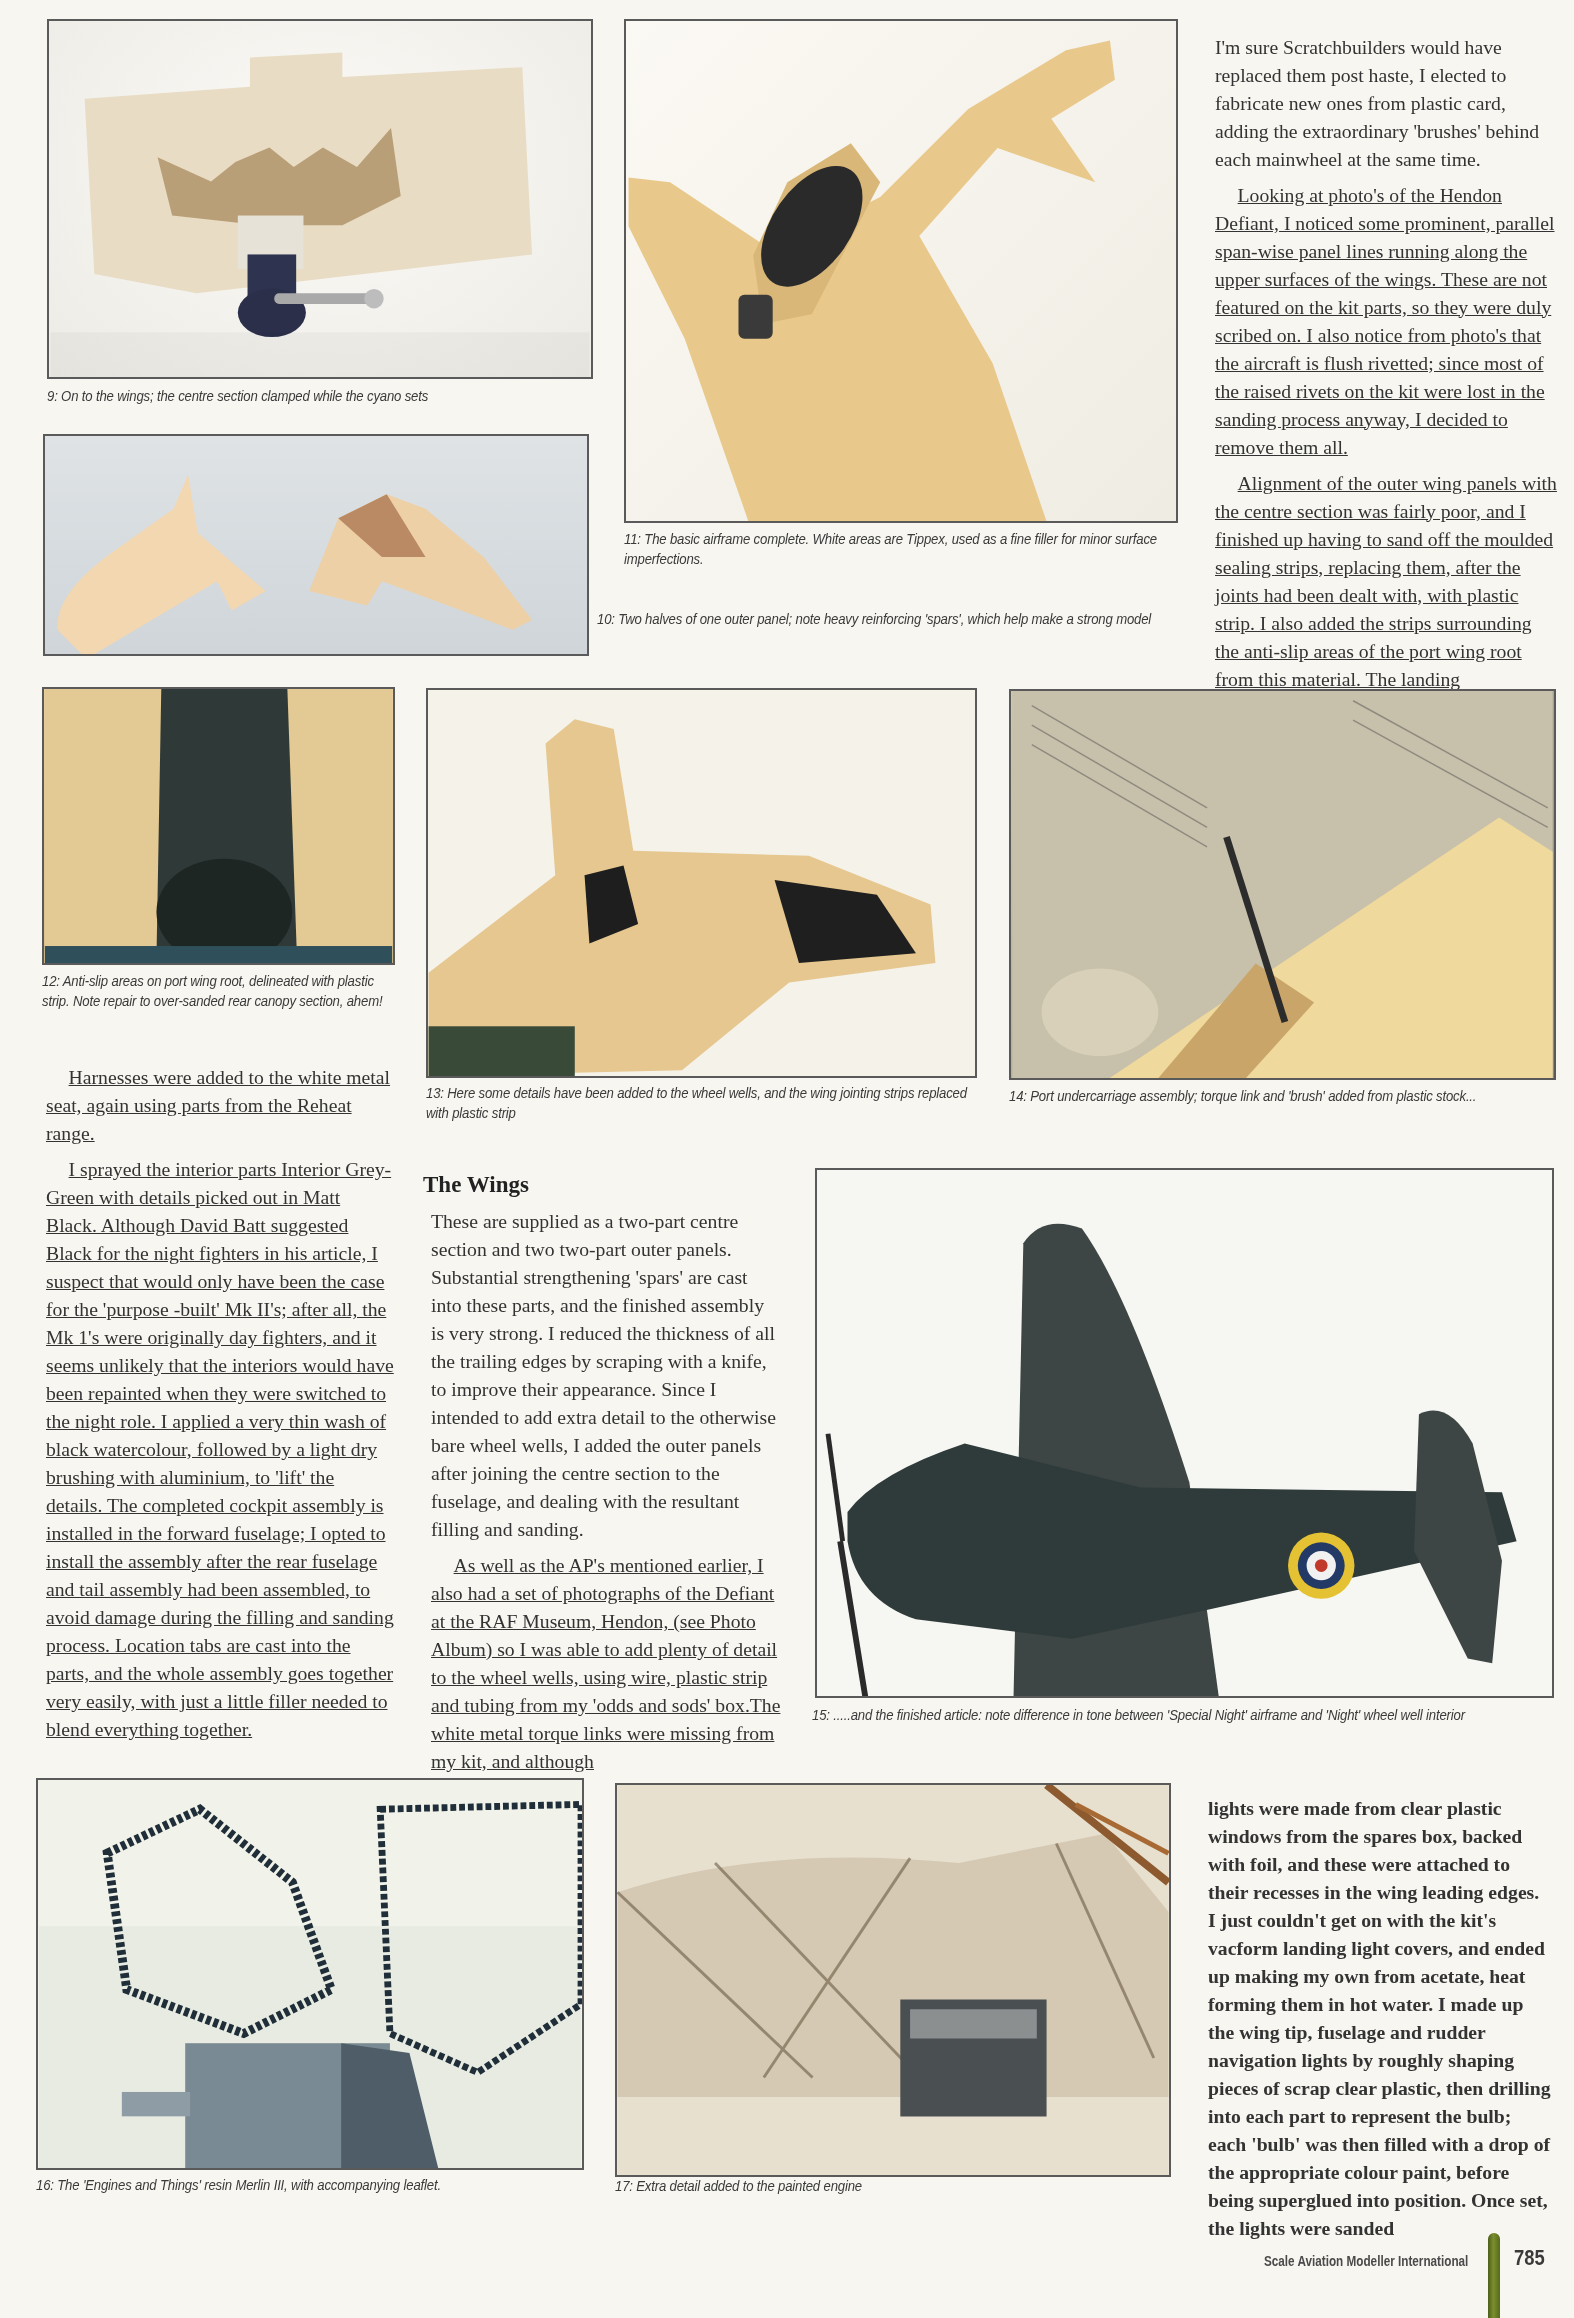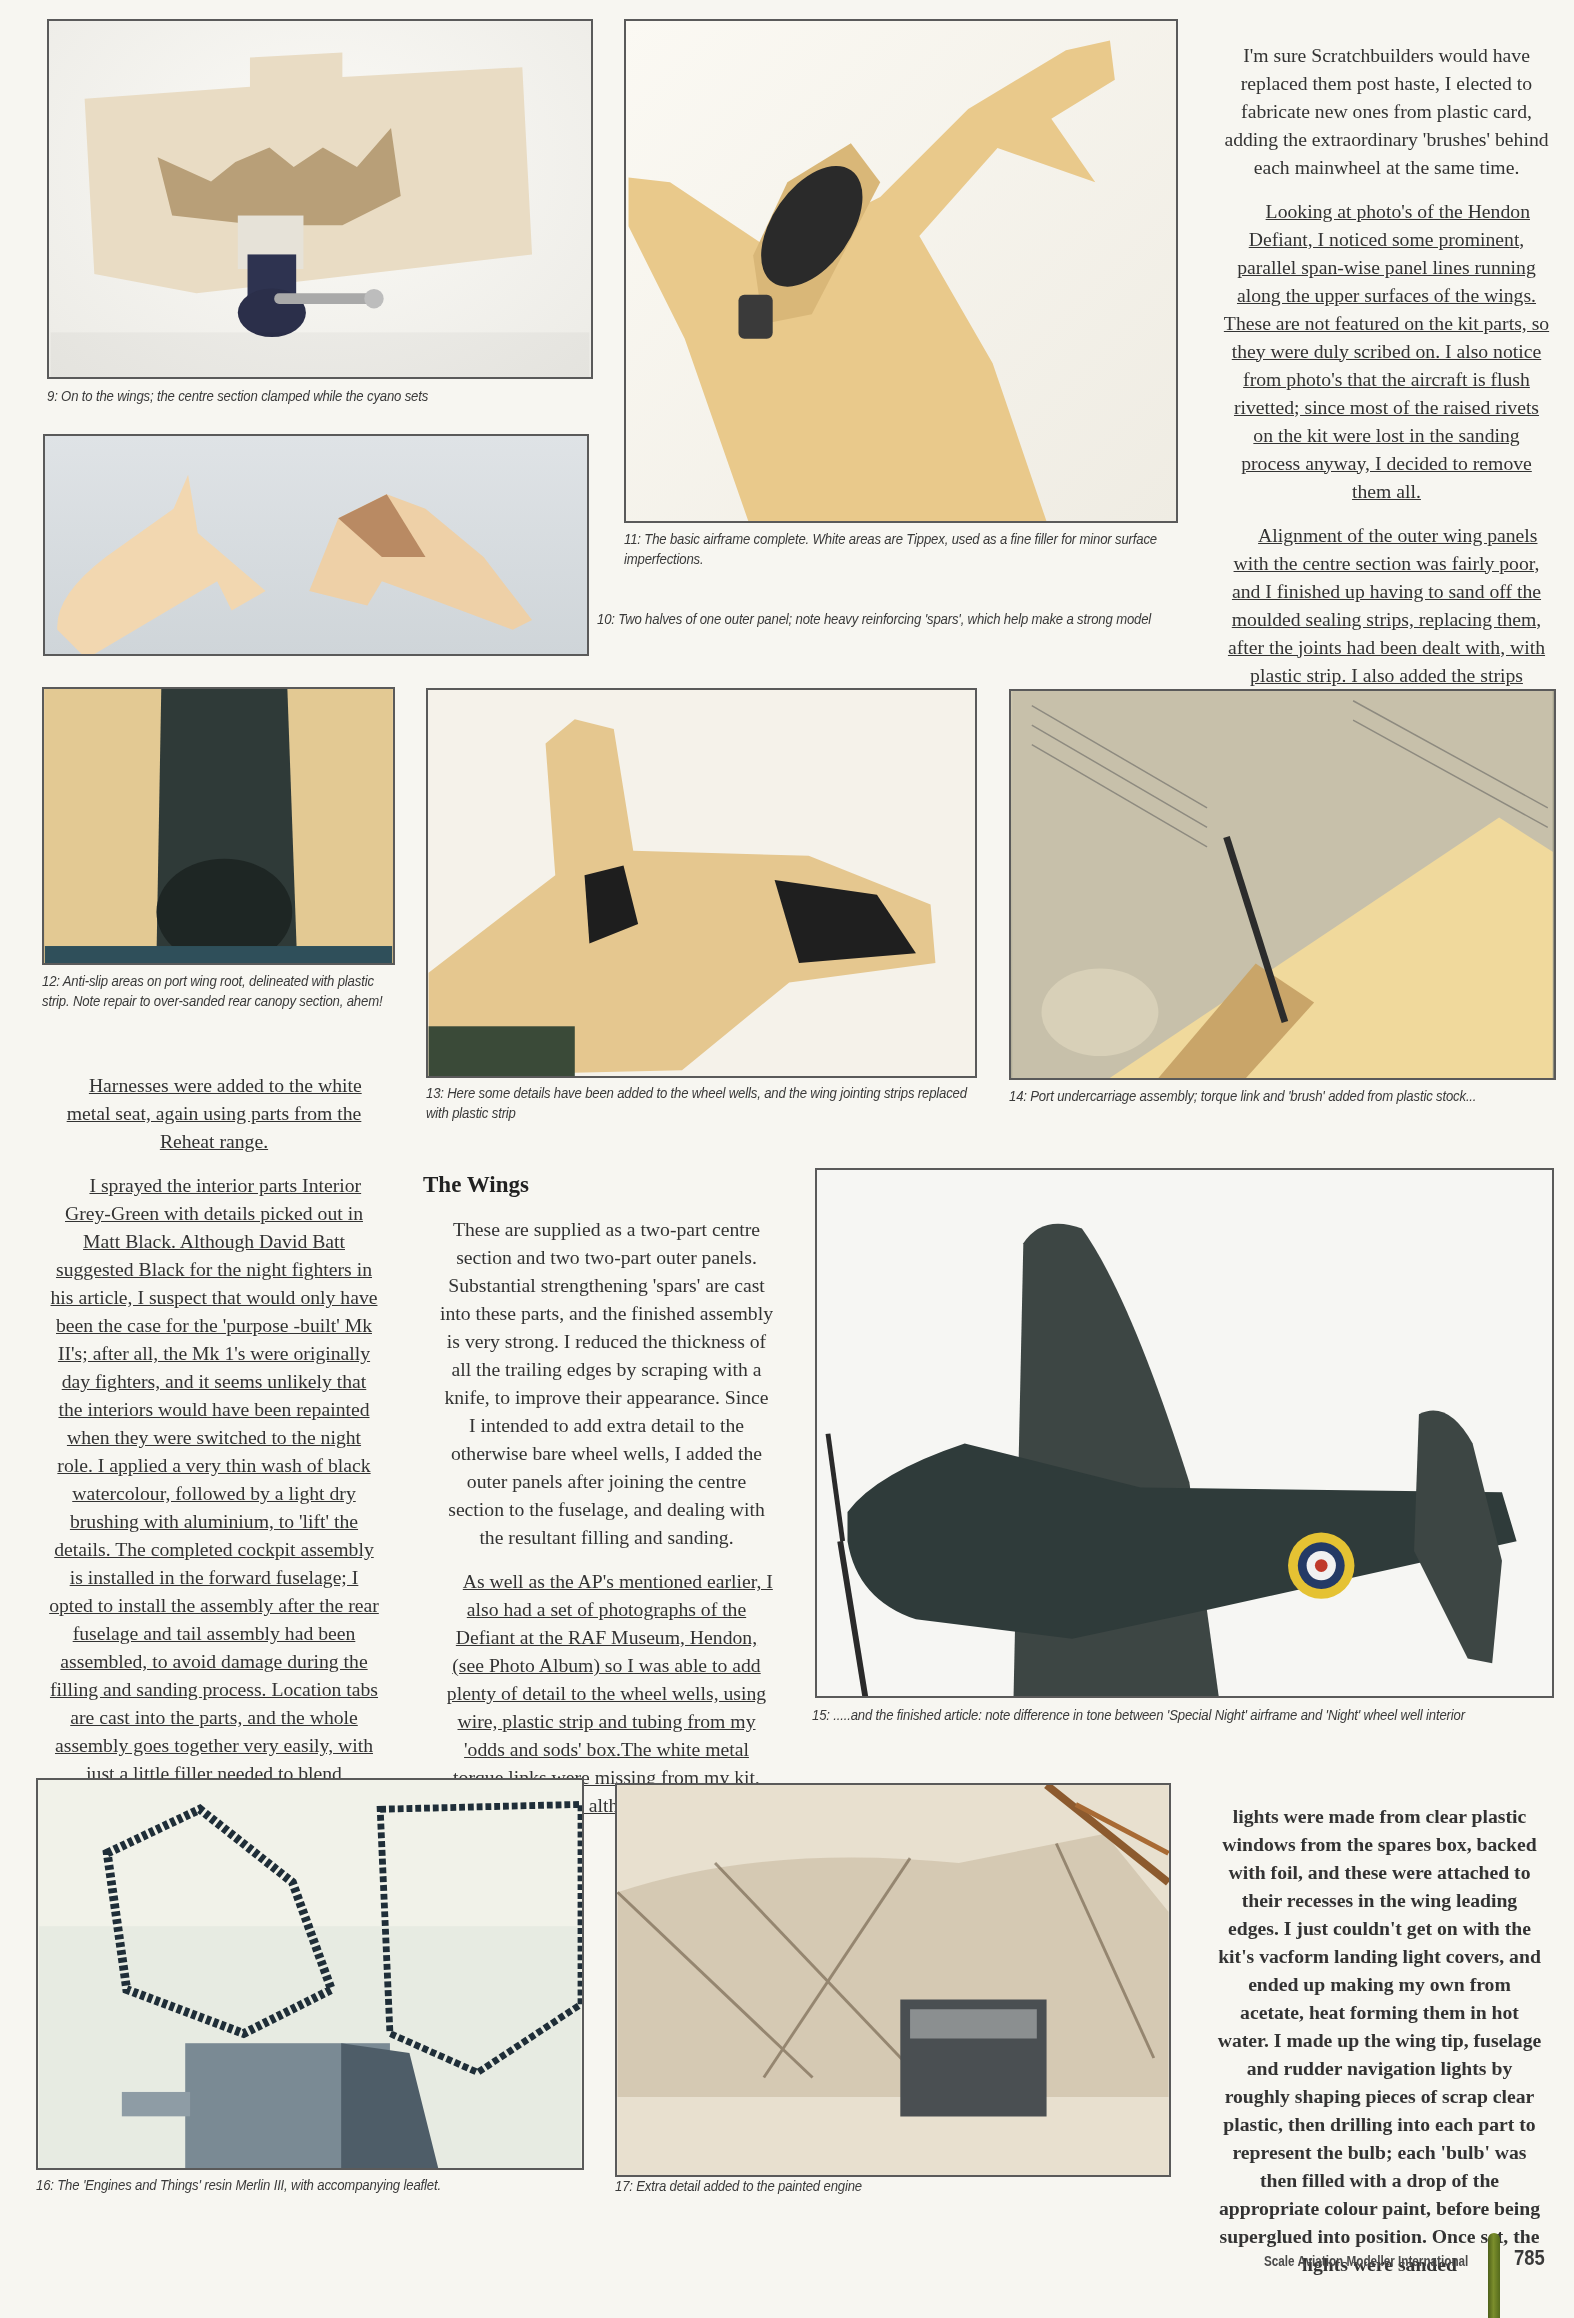--- a/index.html
+++ b/index.html
@@ -22,21 +22,21 @@
     color: #3a3a3a;
     transform: scaleX(0.86); transform-origin: left top;
     letter-spacing: -0.2px;
   }
   .body-text {
     position: absolute;
     font-size: 19.7px; line-height: 28px;
     color: #333;
     text-align: left;
   }
-  .body-text p { margin: 16px; text-align: center; }
+  .body-text p { margin: 8px; }
   .body-text p.indent { text-indent: 22.6px; text-decoration: underline; }
   .body-text p.noindent { text-indent: 0; }
   .heading {
     font-weight: bold; font-size: 23px; line-height: 28px; color: #222;
   }
   
   .footer-title {
     position: absolute; left: 1264px; top: 2253px;
     font-family: "Liberation Sans", "DejaVu Sans", sans-serif;
     font-weight: bold; font-size: 14.3px; color: #4a4a4a;
@@ -127,21 +127,21 @@
       <line x1="700" y1="60" x2="1100" y2="280"></line>
     </g>
     <path d="M200,795 L1000,260 L1110,330 L1110,795 Z" fill="#f0d99c"></path>
     <path d="M300,795 L500,560 L620,640 L480,795 Z" fill="#c9a569"></path>
     <line x1="440" y1="300" x2="560" y2="680" stroke="#2c2c2c" stroke-width="14"></line>
     <ellipse cx="180" cy="660" rx="120" ry="90" fill="#d8d0b8"></ellipse>
   </svg>
 </div>
 <div class="caption" style="left:1009px; top:1086px; width:645px;">14: Port undercarriage assembly; torque link and 'brush' added from plastic stock...</div>
 
-<div class="body-text" style="left:32px; top:1055px; width:364px;">
+<div class="body-text" style="left:38px; top:1055px; width:364px;">
   <p class="indent">Harnesses were added to the white metal seat, again using parts from the Reheat range.</p>
   <p class="indent">I sprayed the interior parts Interior Grey-Green with details picked out in Matt Black. Although David Batt suggested Black for the night fighters in his article, I suspect that would only have been the case for the 'purpose -built' Mk II's; after all, the Mk 1's were originally day fighters, and it seems unlikely that the interiors would have been repainted when they were switched to the night role. I applied a very thin wash of black watercolour, followed by a light dry brushing with aluminium, to 'lift' the details. The completed cockpit assembly is installed in the forward fuselage; I opted to install the assembly after the rear fuselage and tail assembly had been assembled, to avoid damage during the filling and sanding process. Location tabs are cast into the parts, and the whole assembly goes together very easily, with just a little filler needed to blend everything together.</p>
 </div>
 
 <div class="body-text" style="left:423px; top:1171px; width:367px;">
   <div class="heading">The Wings</div>
   <p class="noindent">These are supplied as a two-part centre section and two two-part outer panels. Substantial strengthening 'spars' are cast into these parts, and the finished assembly is very strong. I reduced the thickness of all the trailing edges by scraping with a knife, to improve their appearance. Since I intended to add extra detail to the otherwise bare wheel wells, I added the outer panels after joining the centre section to the fuselage, and dealing with the resultant filling and sanding.</p>
   <p class="indent">As well as the AP's mentioned earlier, I also had a set of photographs of the Defiant at the RAF Museum, Hendon, (see Photo Album) so I was able to add plenty of detail to the wheel wells, using wire, plastic strip and tubing from my 'odds and sods' box.The white metal torque links were missing from my kit, and although</p>
 </div>
 

